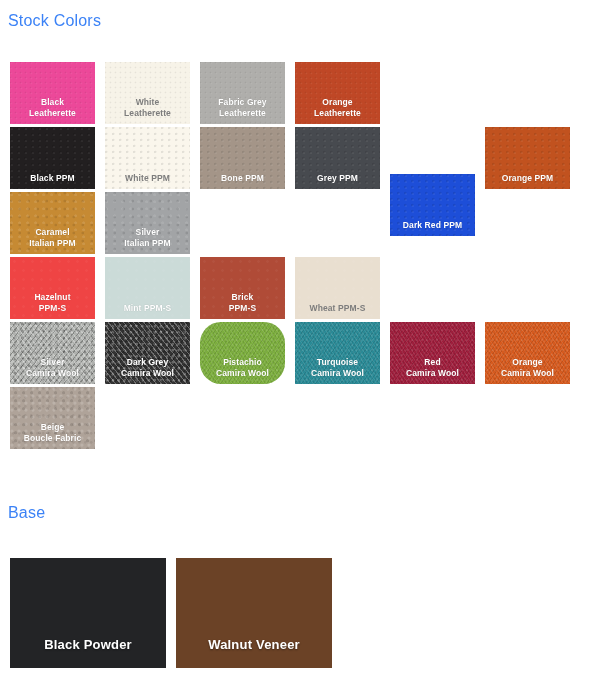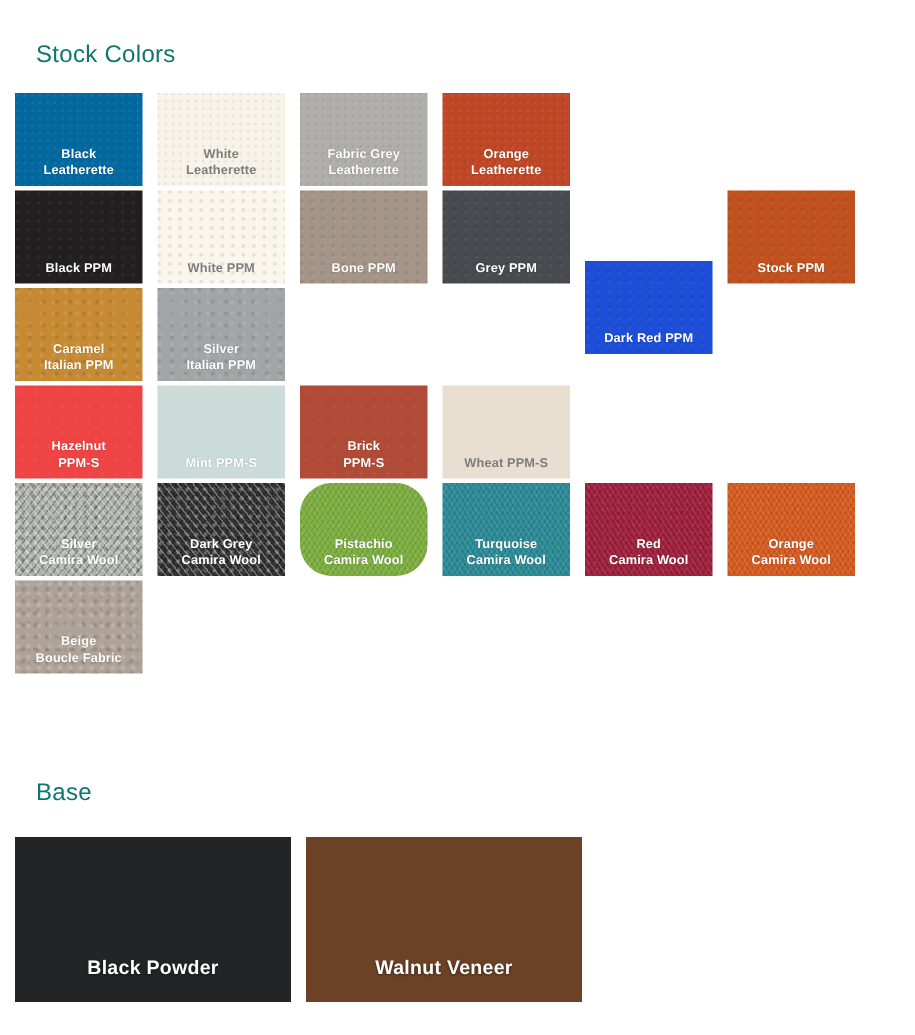--- a/index.html
+++ b/index.html
@@ -17,24 +17,24 @@
     position: relative;
   }
   .page {
     position: relative;
     width: 610px;
     height: 690px;
   }
   .section-title {
     font-size: 16px;
     font-weight: 400;
-    color: #0f766e;
+    color: #3b82f6;
     letter-spacing: 0.2px;
     line-height: 20px;
-    margin: 16px;
+    margin: 0;
     padding: 0;
   }
   #stock-title-wrap {
     position: absolute;
     left: 8px;
     top: 11px;
   }
   #base-title-wrap {
     position: absolute;
     left: 8px;
@@ -89,21 +89,21 @@
 
   
   .base-grid {
     position: absolute;
     left: 10px;
     top: 558px;
     display: flex;
     flex-direction: row;
   }
   .base-swatch {
-    width: 184px;
+    width: 156px;
     height: 110px;
     margin-right: 10px;
     position: relative;
     overflow: hidden;
     box-sizing: border-box;
   }
   .base-swatch:last-child { margin-right: 0; }
   .base-swatch .label {
     position: absolute;
     left: 0;
@@ -190,21 +190,21 @@
 <body>
 
 <div class="page">
 
   <div id="stock-title-wrap">
     <h2 class="section-title">Stock Colors</h2>
   </div>
 
   <div class="swatch-grid">
       <div class="swatch-row">
-        <div class="swatch" style="background: #0369a1;">
+        <div class="swatch" style="background: #ec4899;">
           <div class="tex tex-leatherette"></div>
           <div class="label light">Black
 Leatherette</div>
         </div>
         <div class="swatch" style="background: rgb(247, 243, 232);">
           <div class="tex tex-leatherette"></div>
           <div class="label dark">White
 Leatherette</div>
         </div>
         <div class="swatch" style="background: rgb(175, 174, 171);">
@@ -234,21 +234,21 @@
         <div class="swatch" style="background: rgb(71, 74, 79);">
           <div class="tex tex-ppm"></div>
           <div class="label light">Grey PPM</div>
         </div>
         <div class="swatch" style="background: #1d4ed8; margin-top: 47px;">
           <div class="tex tex-ppm"></div>
           <div class="label light">Dark Red PPM</div>
         </div>
         <div class="swatch" style="background: rgb(193, 82, 31);">
           <div class="tex tex-ppm"></div>
-          <div class="label light">Stock PPM</div>
+          <div class="label light">Orange PPM</div>
         </div>
       </div>
       <div class="swatch-row">
         <div class="swatch" style="background: rgb(198, 138, 51);">
           <div class="tex tex-italian"></div>
           <div class="label light">Caramel
 Italian PPM</div>
         </div>
         <div class="swatch" style="background: rgb(162, 164, 166);">
           <div class="tex tex-italian"></div>

